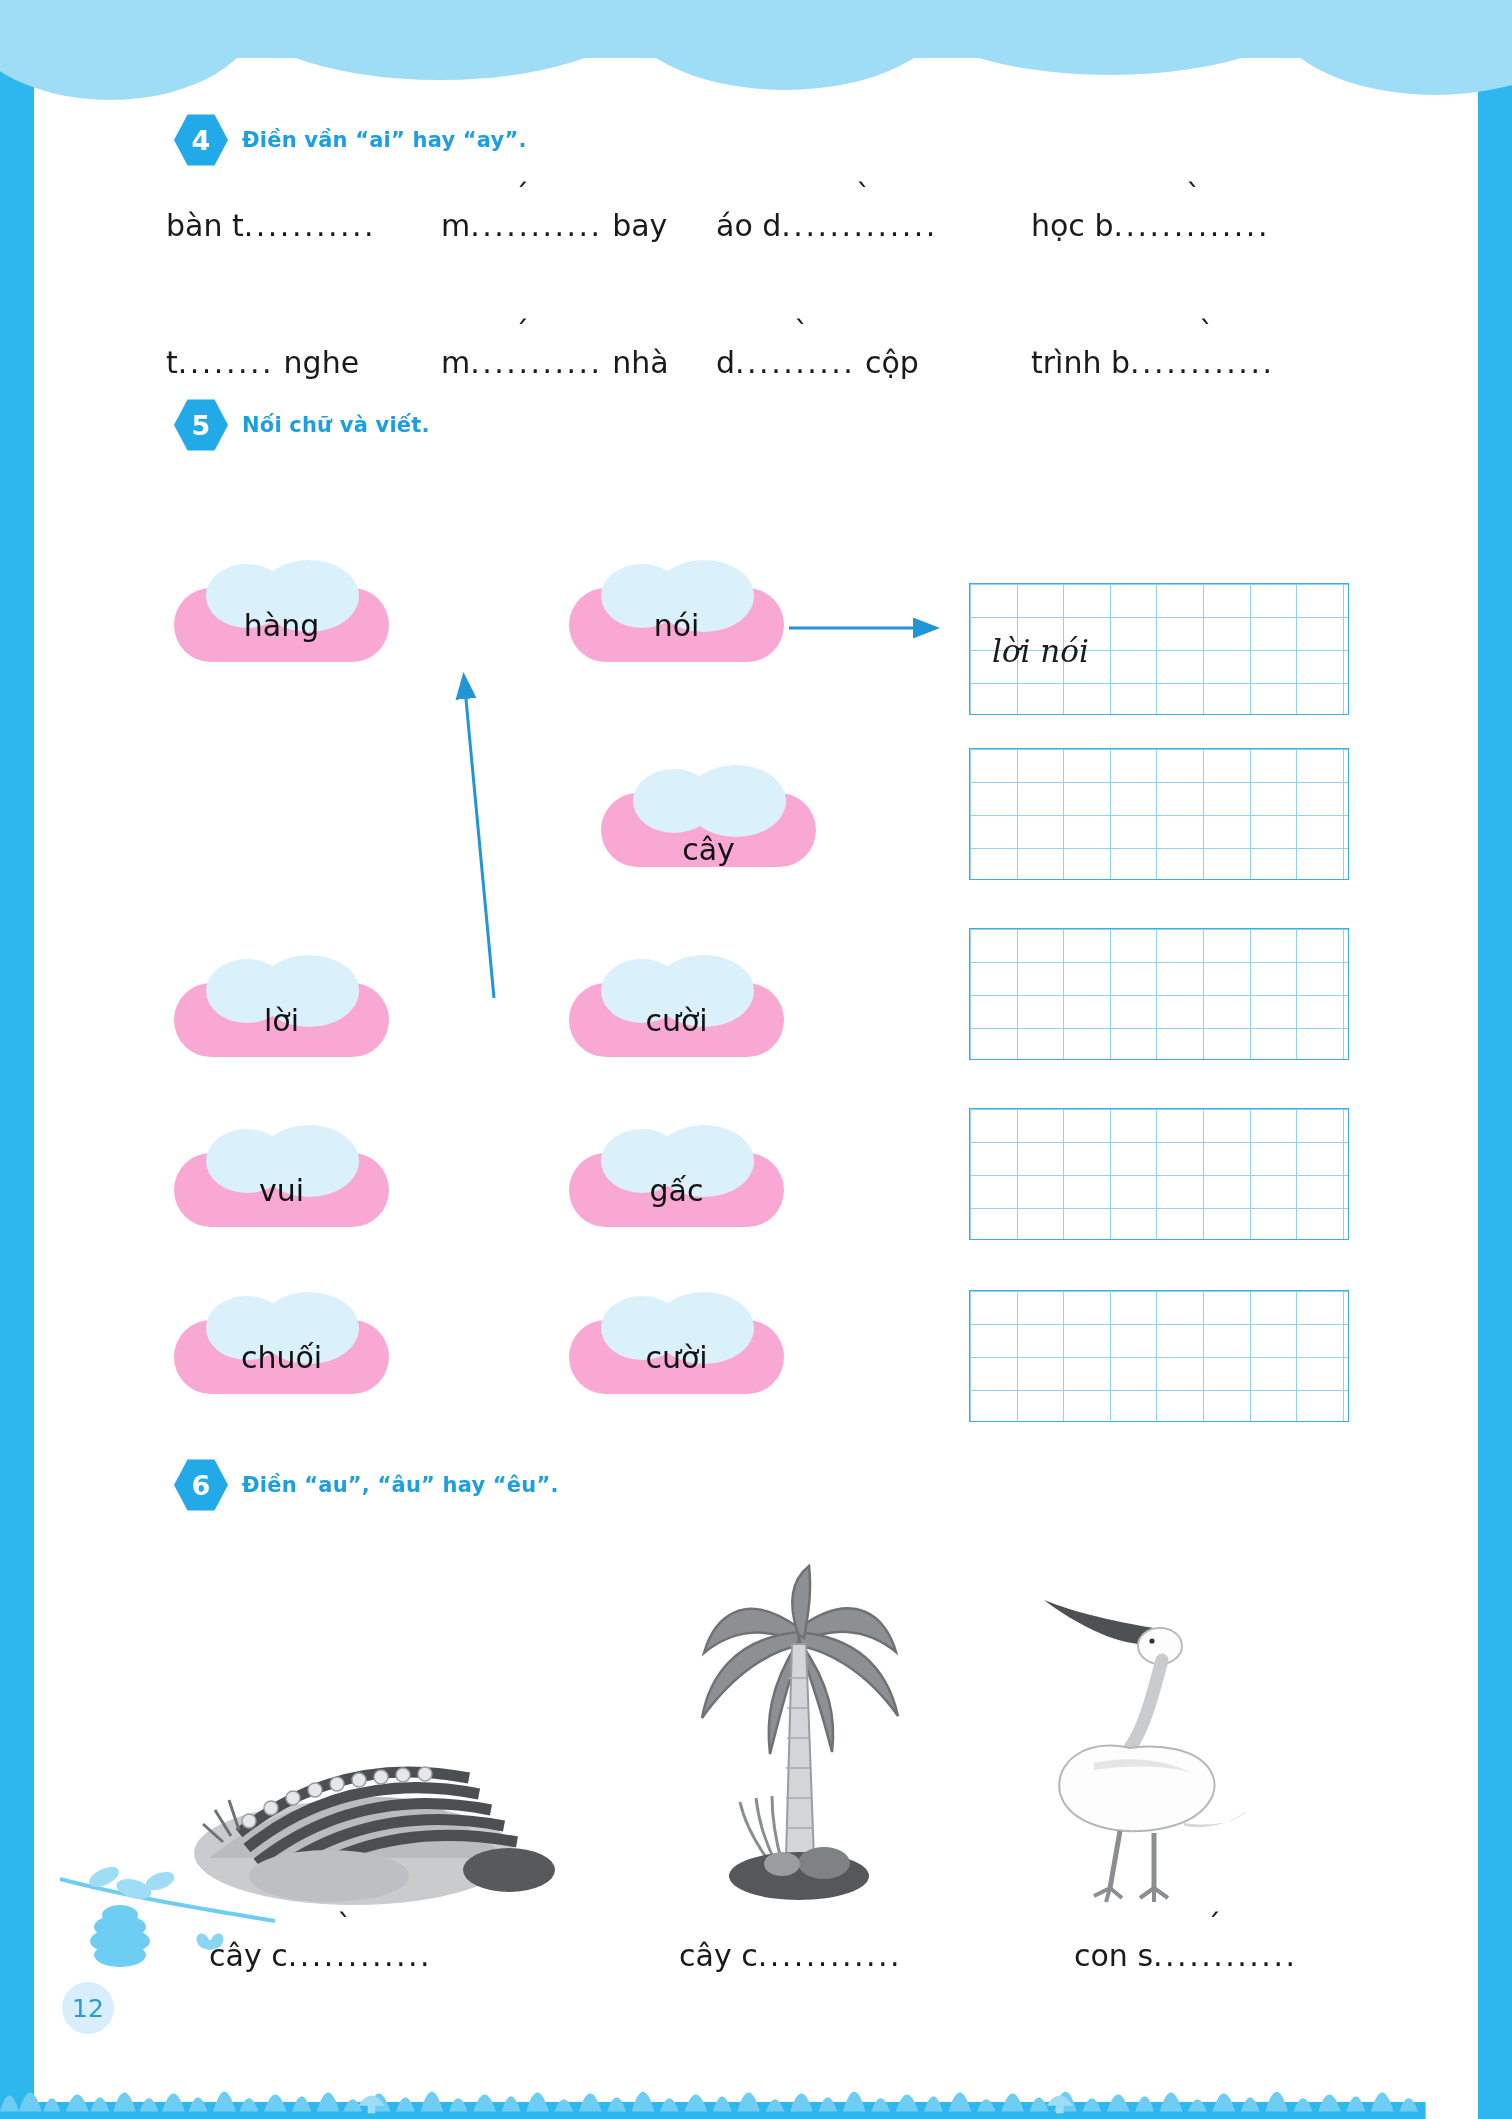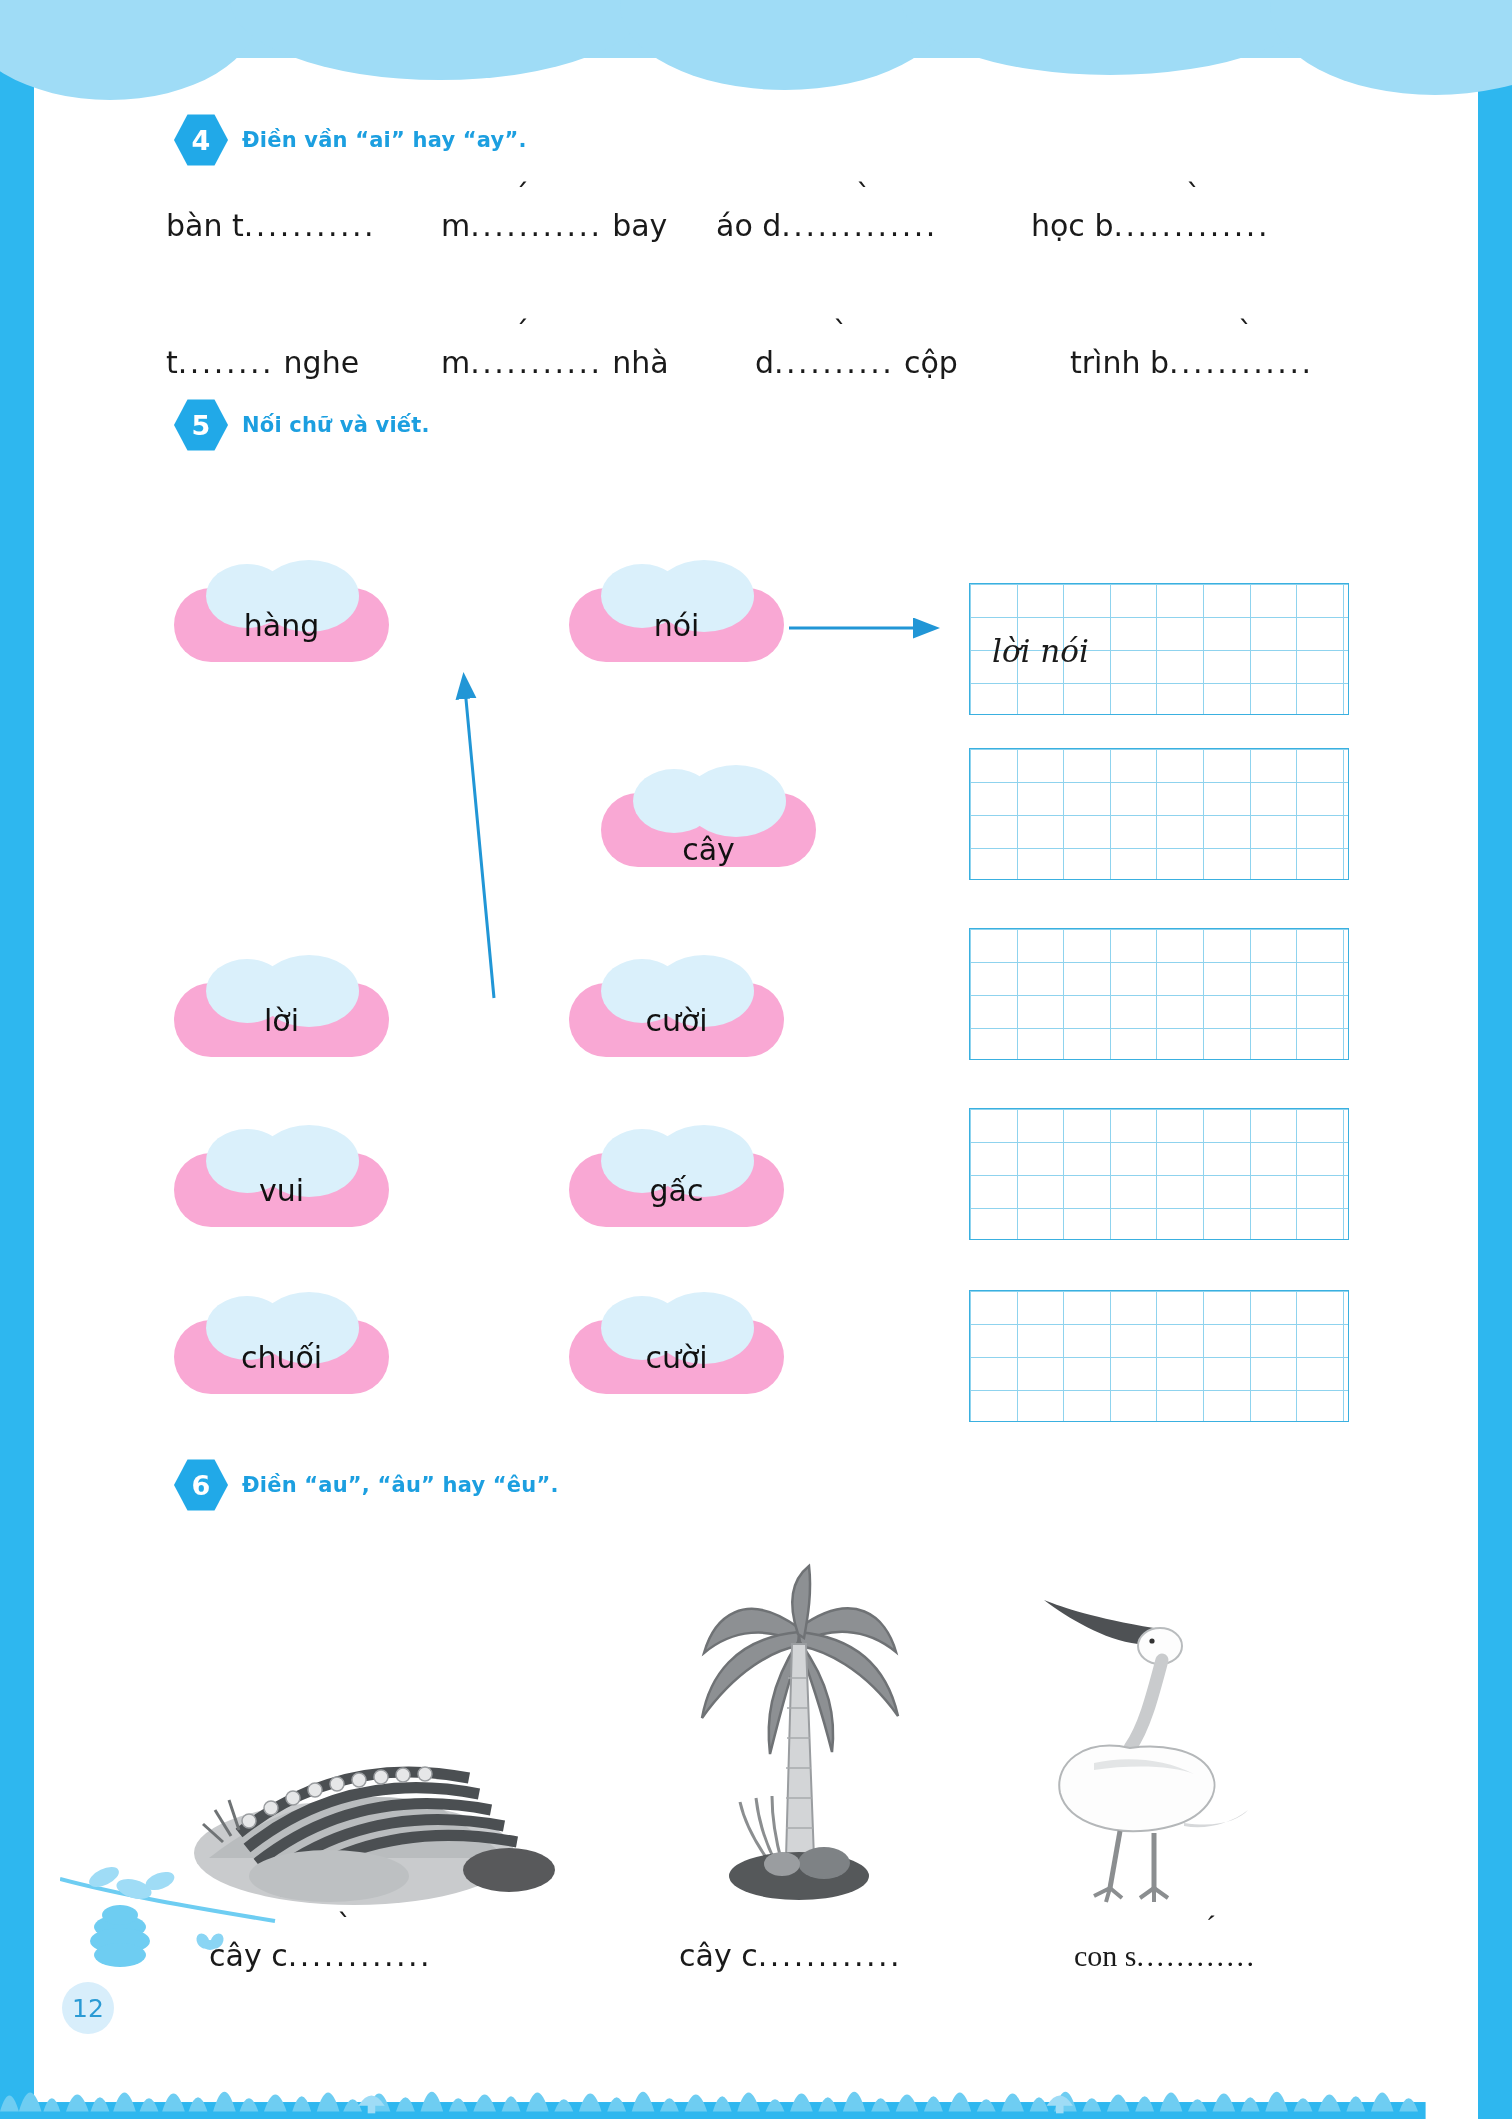--- a/index.html
+++ b/index.html
@@ -228,21 +228,21 @@
 
     <div class="blank-row task-text" id="ex4-row2">
       <div class="blank-item" style="width:275px;">
         <span>t</span><span class="dots">........</span><span> nghe</span>
         <span class="mark" style="left:32px;"></span>
       </div>
       <div class="blank-item" style="width:275px;">
         <span>m</span><span class="dots">...........</span><span> nhà</span>
         <span class="mark" style="left:73px;">´</span>
       </div>
-      <div class="blank-item" style="width:315px;margin-left:39px;">
+      <div class="blank-item" style="width:315px;">
         <span>d</span><span class="dots">..........</span><span> cộp</span>
         <span class="mark" style="left:78px;">`</span>
       </div>
       <div class="blank-item">
         <span>trình b</span><span class="dots">............</span><span></span>
         <span class="mark" style="left:168px;">`</span>
       </div>
     </div>
 
     <div class="ex-head" id="ex5-head">
@@ -391,21 +391,21 @@
         <span class="mark" style="left:128px;">`</span>
       </span>
     </div>
     <div class="pic-cap" style="left:645px; top:1880px;">
       <span class="blank-item" style="position:relative;">
         <span>cây c</span><span class="dots">............</span>
         <span class="mark" style="left:128px;"></span>
       </span>
     </div>
     <div class="pic-cap" style="left:1040px; top:1880px;">
-      <span class="blank-item" style="position:relative;font-family:Liberation Serif, serif;">
+      <span class="blank-item" style="position:relative;">
         <span>con s</span><span class="dots">............</span>
         <span class="mark" style="left:132px;">´</span>
       </span>
     </div>
   </div>
 
   <svg class="grass" viewBox="0 0 1512 70" preserveAspectRatio="none">
     <rect x="0" y="52" width="1512" height="18" fill="#2eb7ef"></rect>
     <g fill="#6ecdf2">
       <path d="M0 62 q10 -34 20 0 z"></path>

